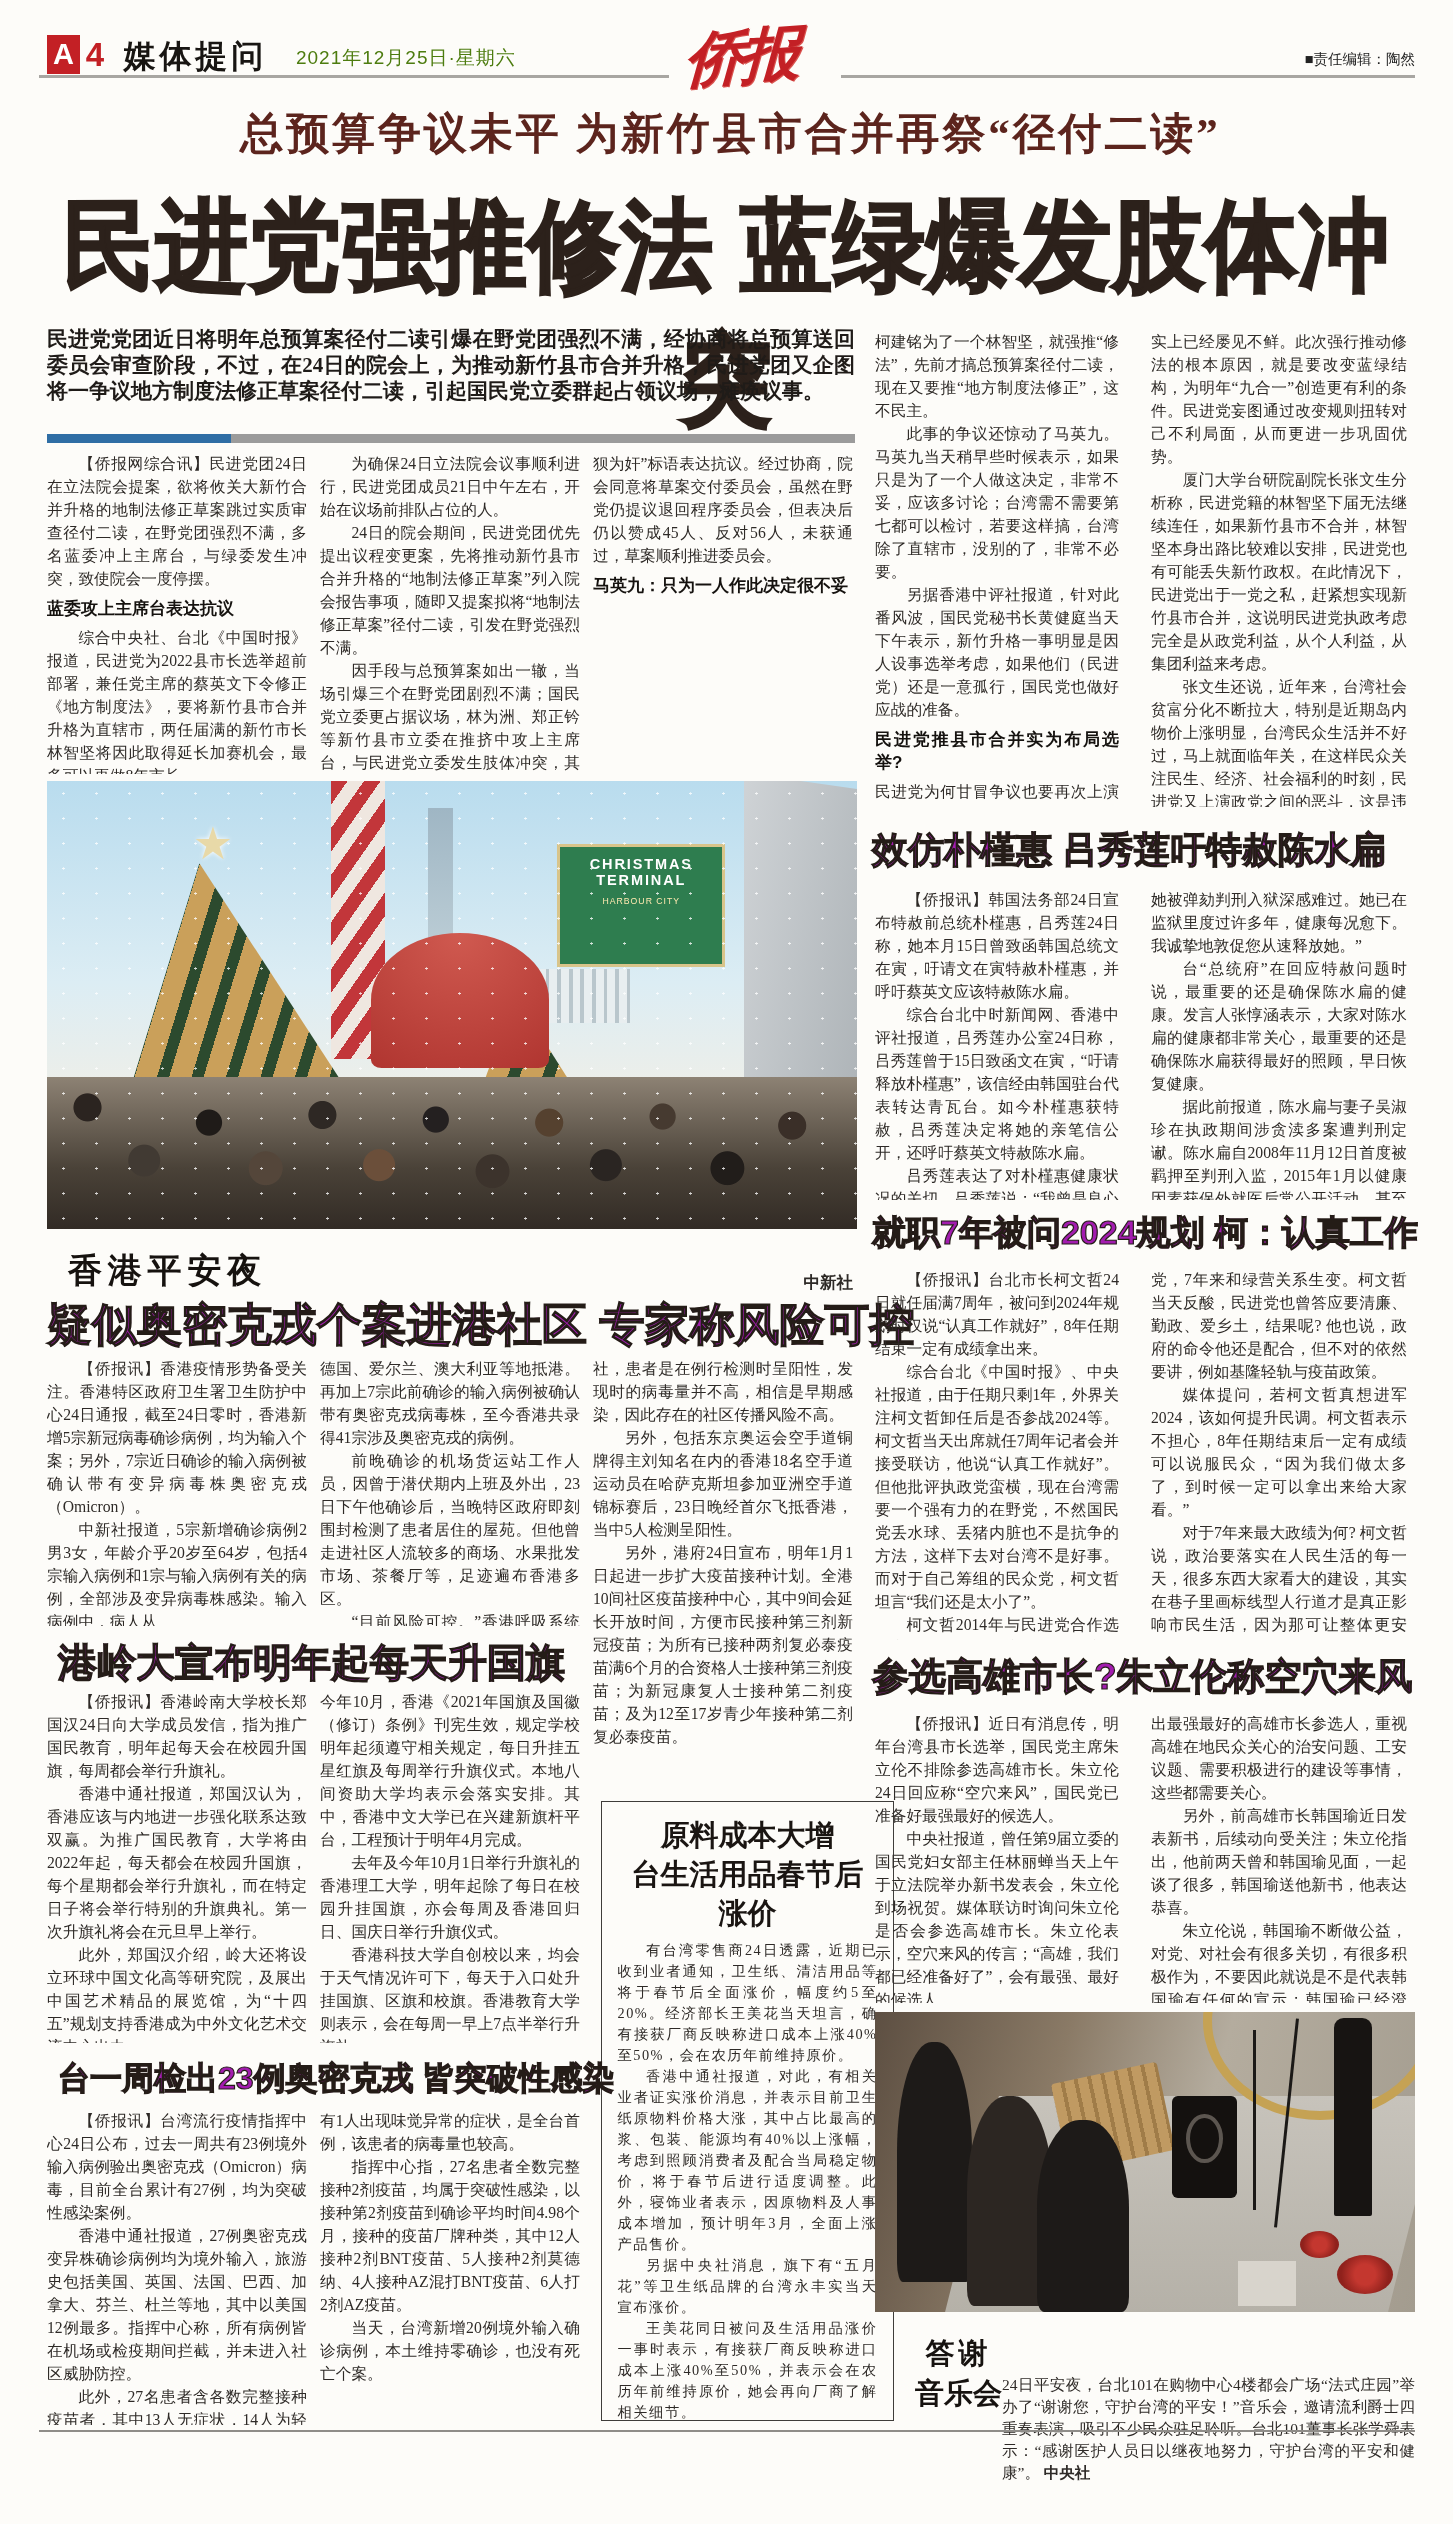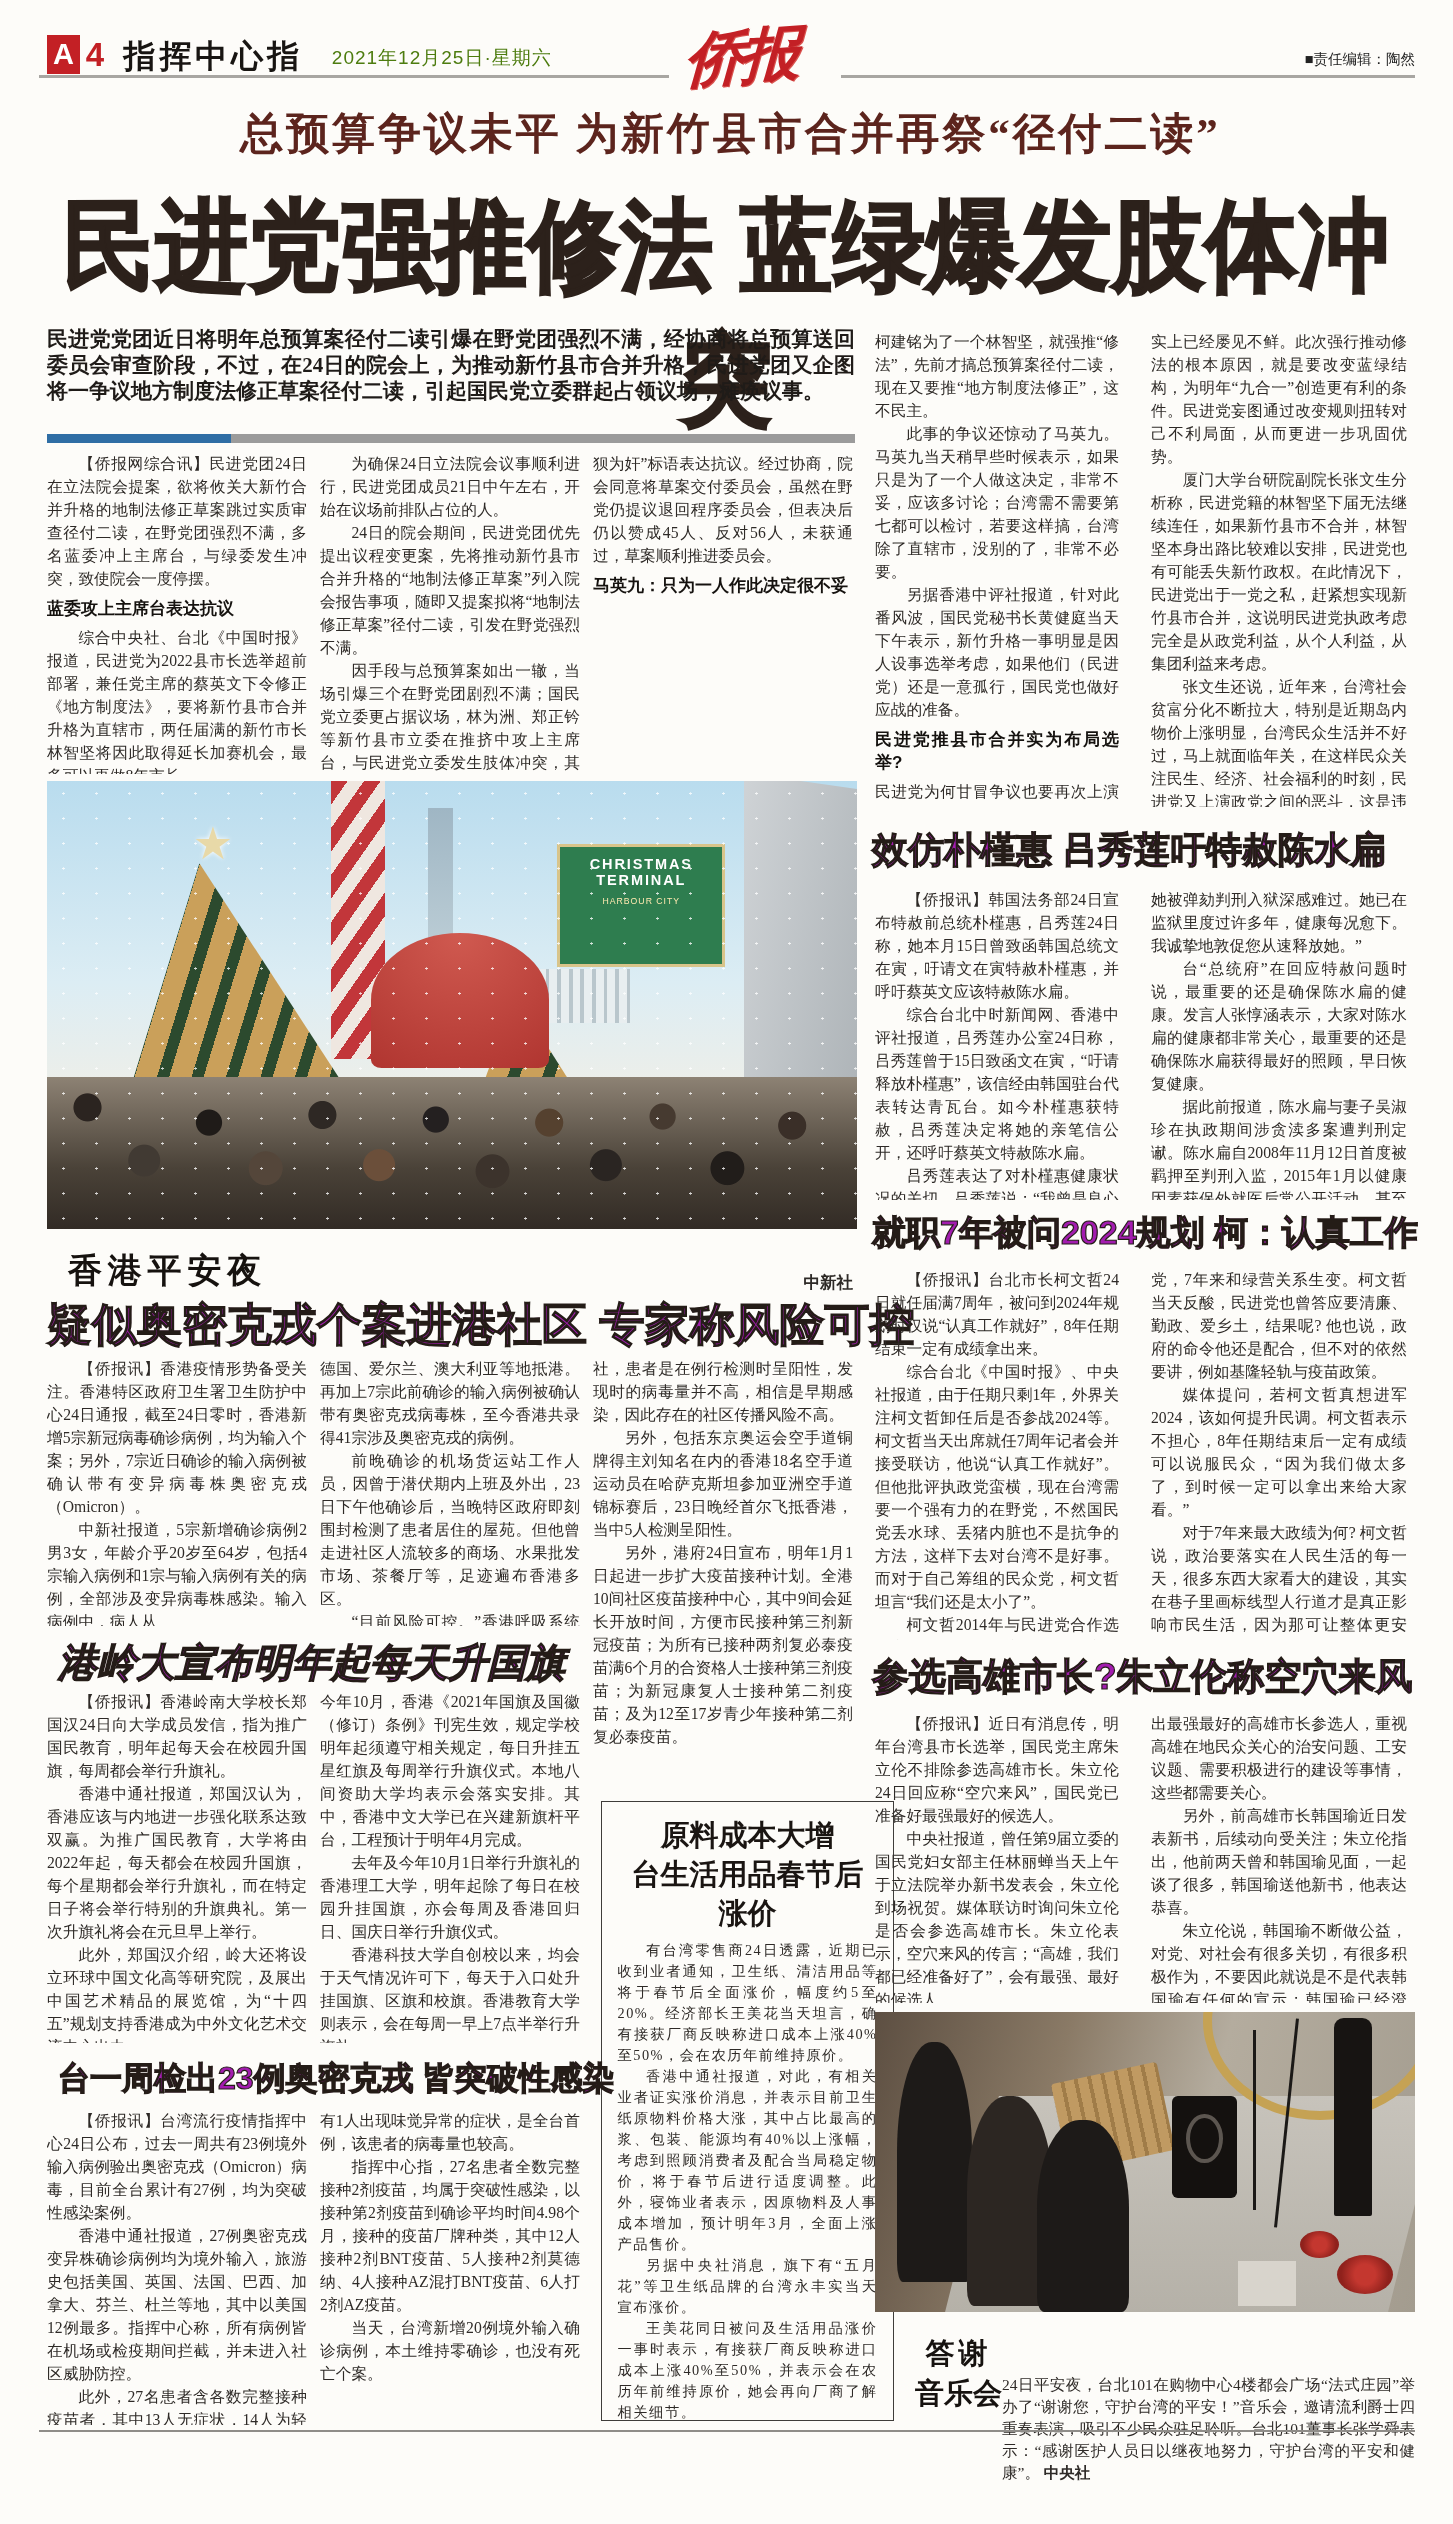--- a/index.html
+++ b/index.html
@@ -92,21 +92,21 @@
   .credit-right{position:absolute;right:3.9px;bottom:0;font-weight:bold;}
 </style>
 </head>
 <body>
 
 <div id="page">
 
   <div class="abs" style="left:47px;top:35px;display:flex;gap:5.8px;">
     <div class="pgbox sans">A</div>
     <div class="pgnum sans">4</div>
-    <div class="section sans" style="margin-left:13.6px;">指挥中心指</div>
+    <div class="section sans" style="margin-left:13.6px;">媒体提问</div>
     <div class="date sans" style="margin-left:23px;line-height:45px;">2021年12月25日·星期六</div>
   </div>
   <div class="abs rule" style="left:39px;top:75px;width:630px;"></div>
   <div class="abs rule" style="left:841px;top:75px;width:574px;"></div>
   <div class="abs logo" style="left:684px;top:17.4px;">侨报</div>
   <div class="abs editor sans" style="right:39px;top:50px;">■责任编辑：陶然</div>
 
   <div class="abs kicker" style="left:46px;top:105px;width:1369px;text-align:center;">总预算争议未平 为新竹县市合并再祭“径付二读”</div>
   <div class="abs mainhead sans" style="left:39px;top:180px;width:1376px;">民进党强推修法 蓝绿爆发肢体冲突</div>
 
@@ -228,21 +228,21 @@
       </div>
   </div>
   <div class="abs col cont" style="left:1151px;top:1268px;width:256px;height:372px;">
     <div>
         <p>党，7年来和绿营关系生变。柯文哲当天反酸，民进党也曾答应要清廉、勤政、爱乡土，结果呢? 他也说，政府的命令他还是配合，但不对的依然要讲，例如基隆轻轨与疫苗政策。</p>
         <p>媒体提问，若柯文哲真想进军2024，该如何提升民调。柯文哲表示不担心，8年任期结束后一定有成绩可以说服民众，“因为我们做太多了，到时候一定可以拿出来给大家看。”</p>
         <p>对于7年来最大政绩为何? 柯文哲说，政治要落实在人民生活的每一天，很多东西大家看大的建设，其实在巷子里画标线型人行道才是真正影响市民生活，因为那可让整体更安全。</p>
       </div>
   </div>
 
-  <div class="abs h2 sans" style="left:58px;top:1636px;width:543px;font-size:39px;font-style:italic;">港岭大宣布明年起每天升国旗</div>
+  <div class="abs h2 sans" style="left:58px;top:1636px;width:543px;font-size:39px;">港岭大宣布明年起每天升国旗</div>
   <div class="abs col" style="left:47px;top:1690px;width:260px;height:353px;">
     <div>
         <p>【侨报讯】香港岭南大学校长郑国汉24日向大学成员发信，指为推广国民教育，明年起每天会在校园升国旗，每周都会举行升旗礼。</p>
         <p>香港中通社报道，郑国汉认为，香港应该与内地进一步强化联系达致双赢。为推广国民教育，大学将由2022年起，每天都会在校园升国旗，每个星期都会举行升旗礼，而在特定日子将会举行特别的升旗典礼。第一次升旗礼将会在元旦早上举行。</p>
         <p>此外，郑国汉介绍，岭大还将设立环球中国文化高等研究院，及展出中国艺术精品的展览馆，为“十四五”规划支持香港成为中外文化艺术交流中心出力。</p>
       </div>
   </div>
   <div class="abs col cont" style="left:320px;top:1690px;width:260px;height:353px;">
     <div>
         <p>今年10月，香港《2021年国旗及国徽（修订）条例》刊宪生效，规定学校明年起须遵守相关规定，每日升挂五星红旗及每周举行升旗仪式。本地八间资助大学均表示会落实安排。其中，香港中文大学已在兴建新旗杆平台，工程预计于明年4月完成。</p>

